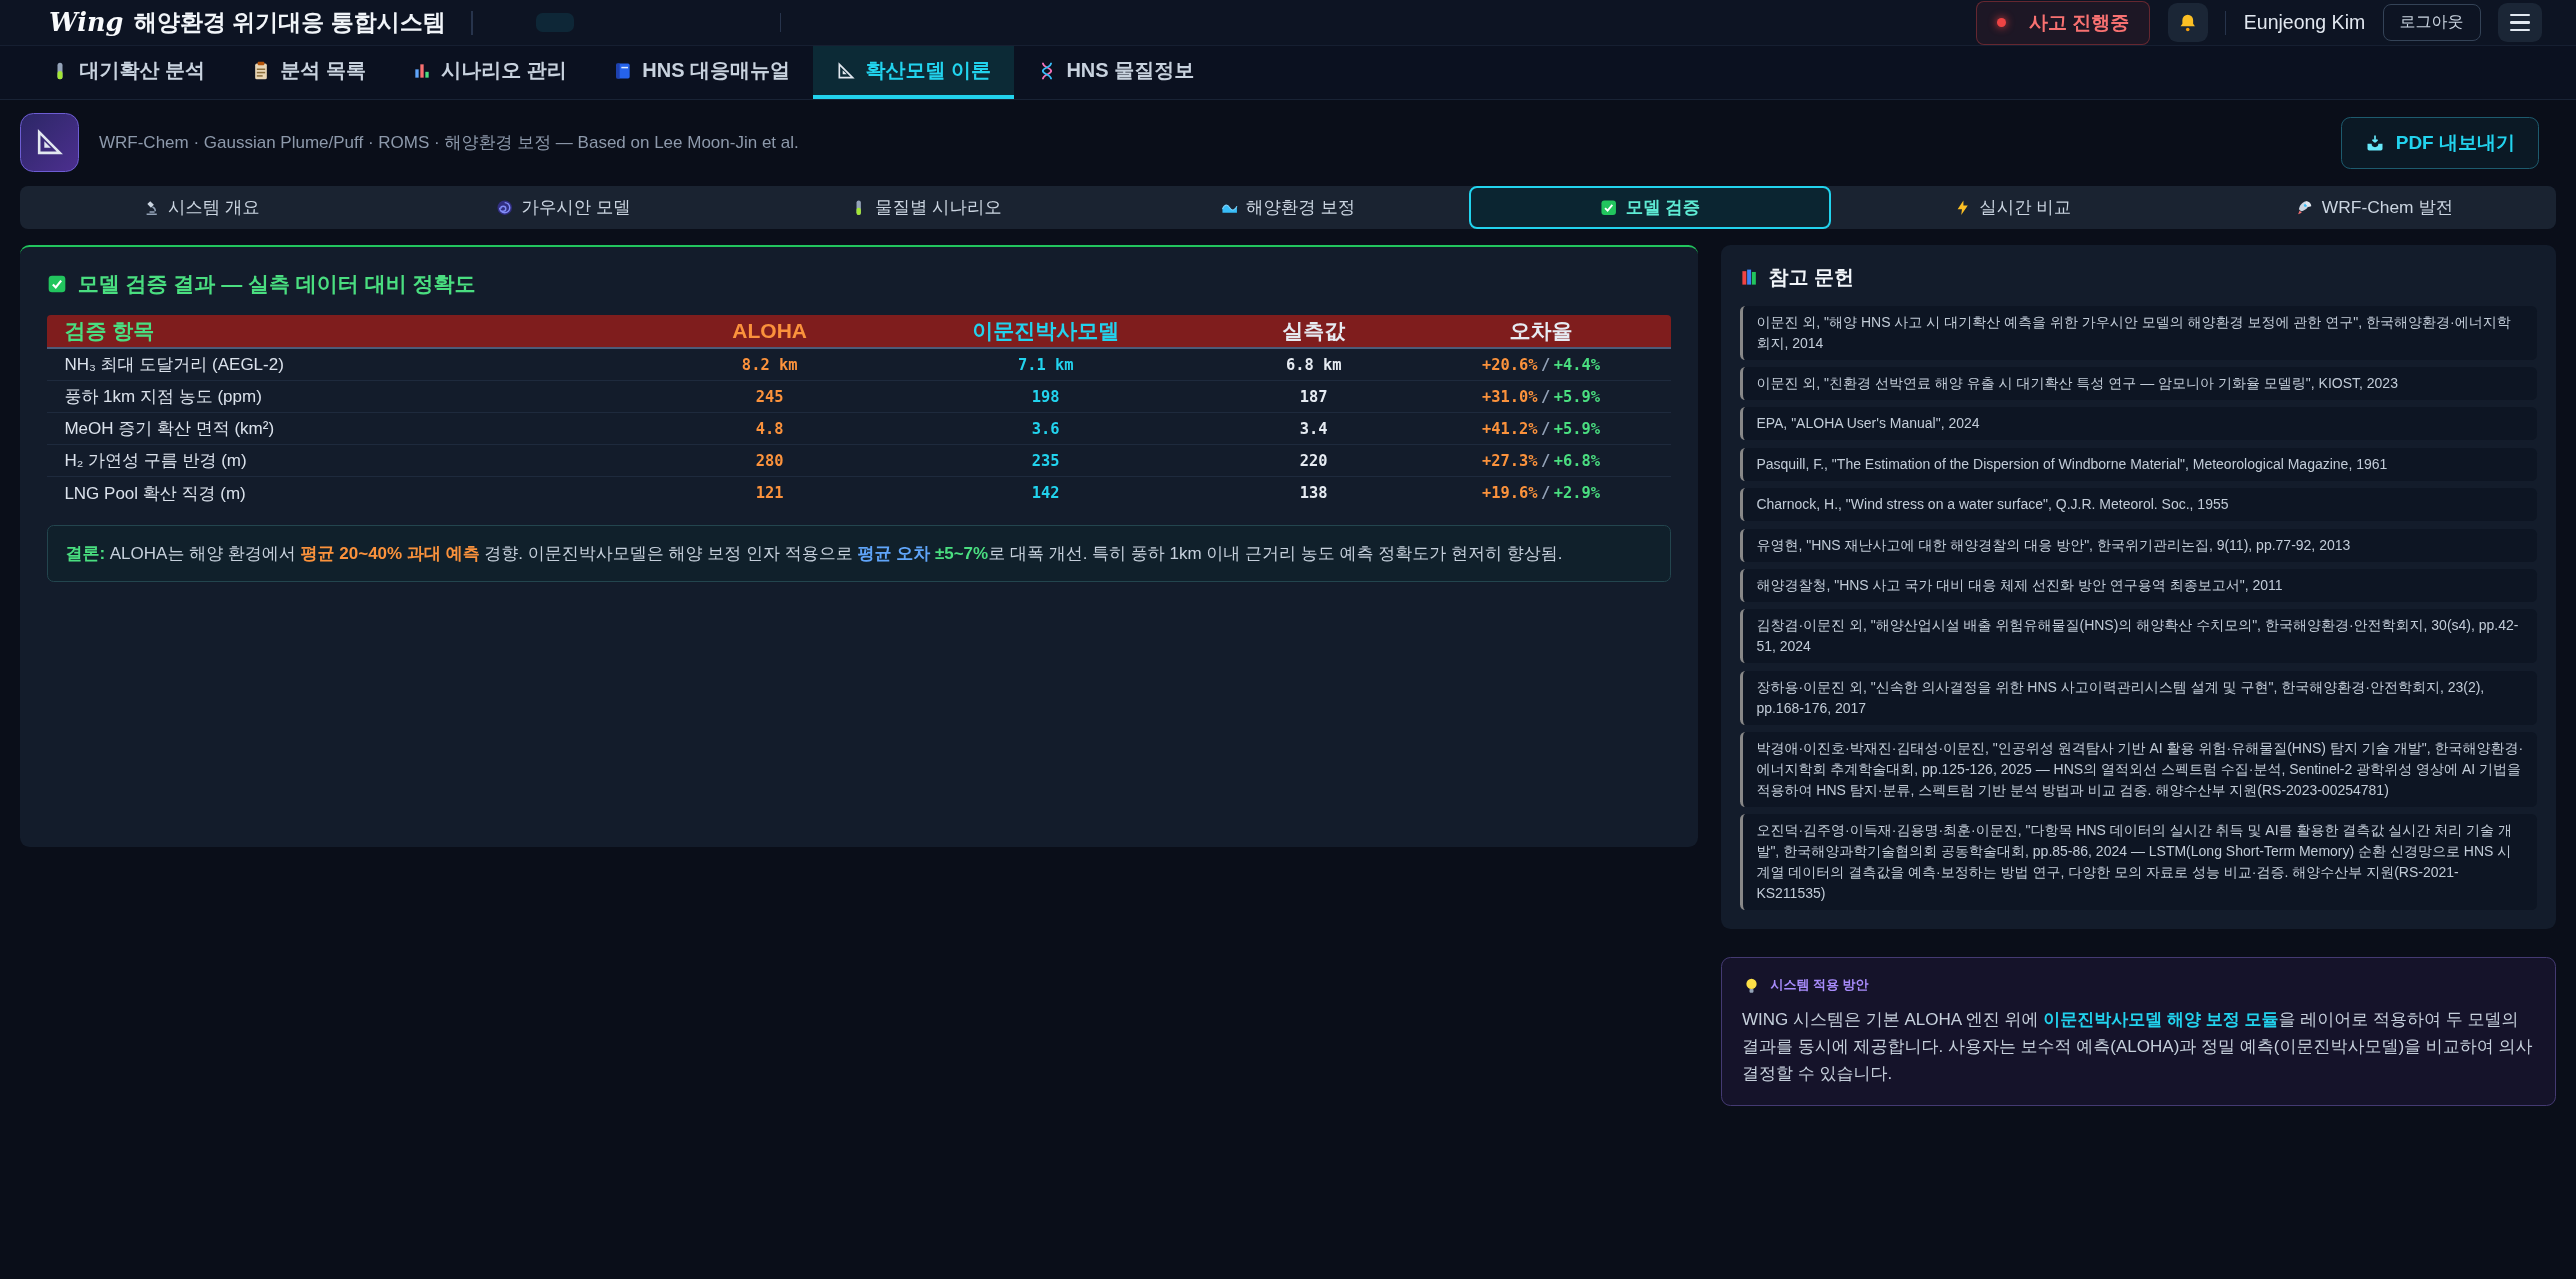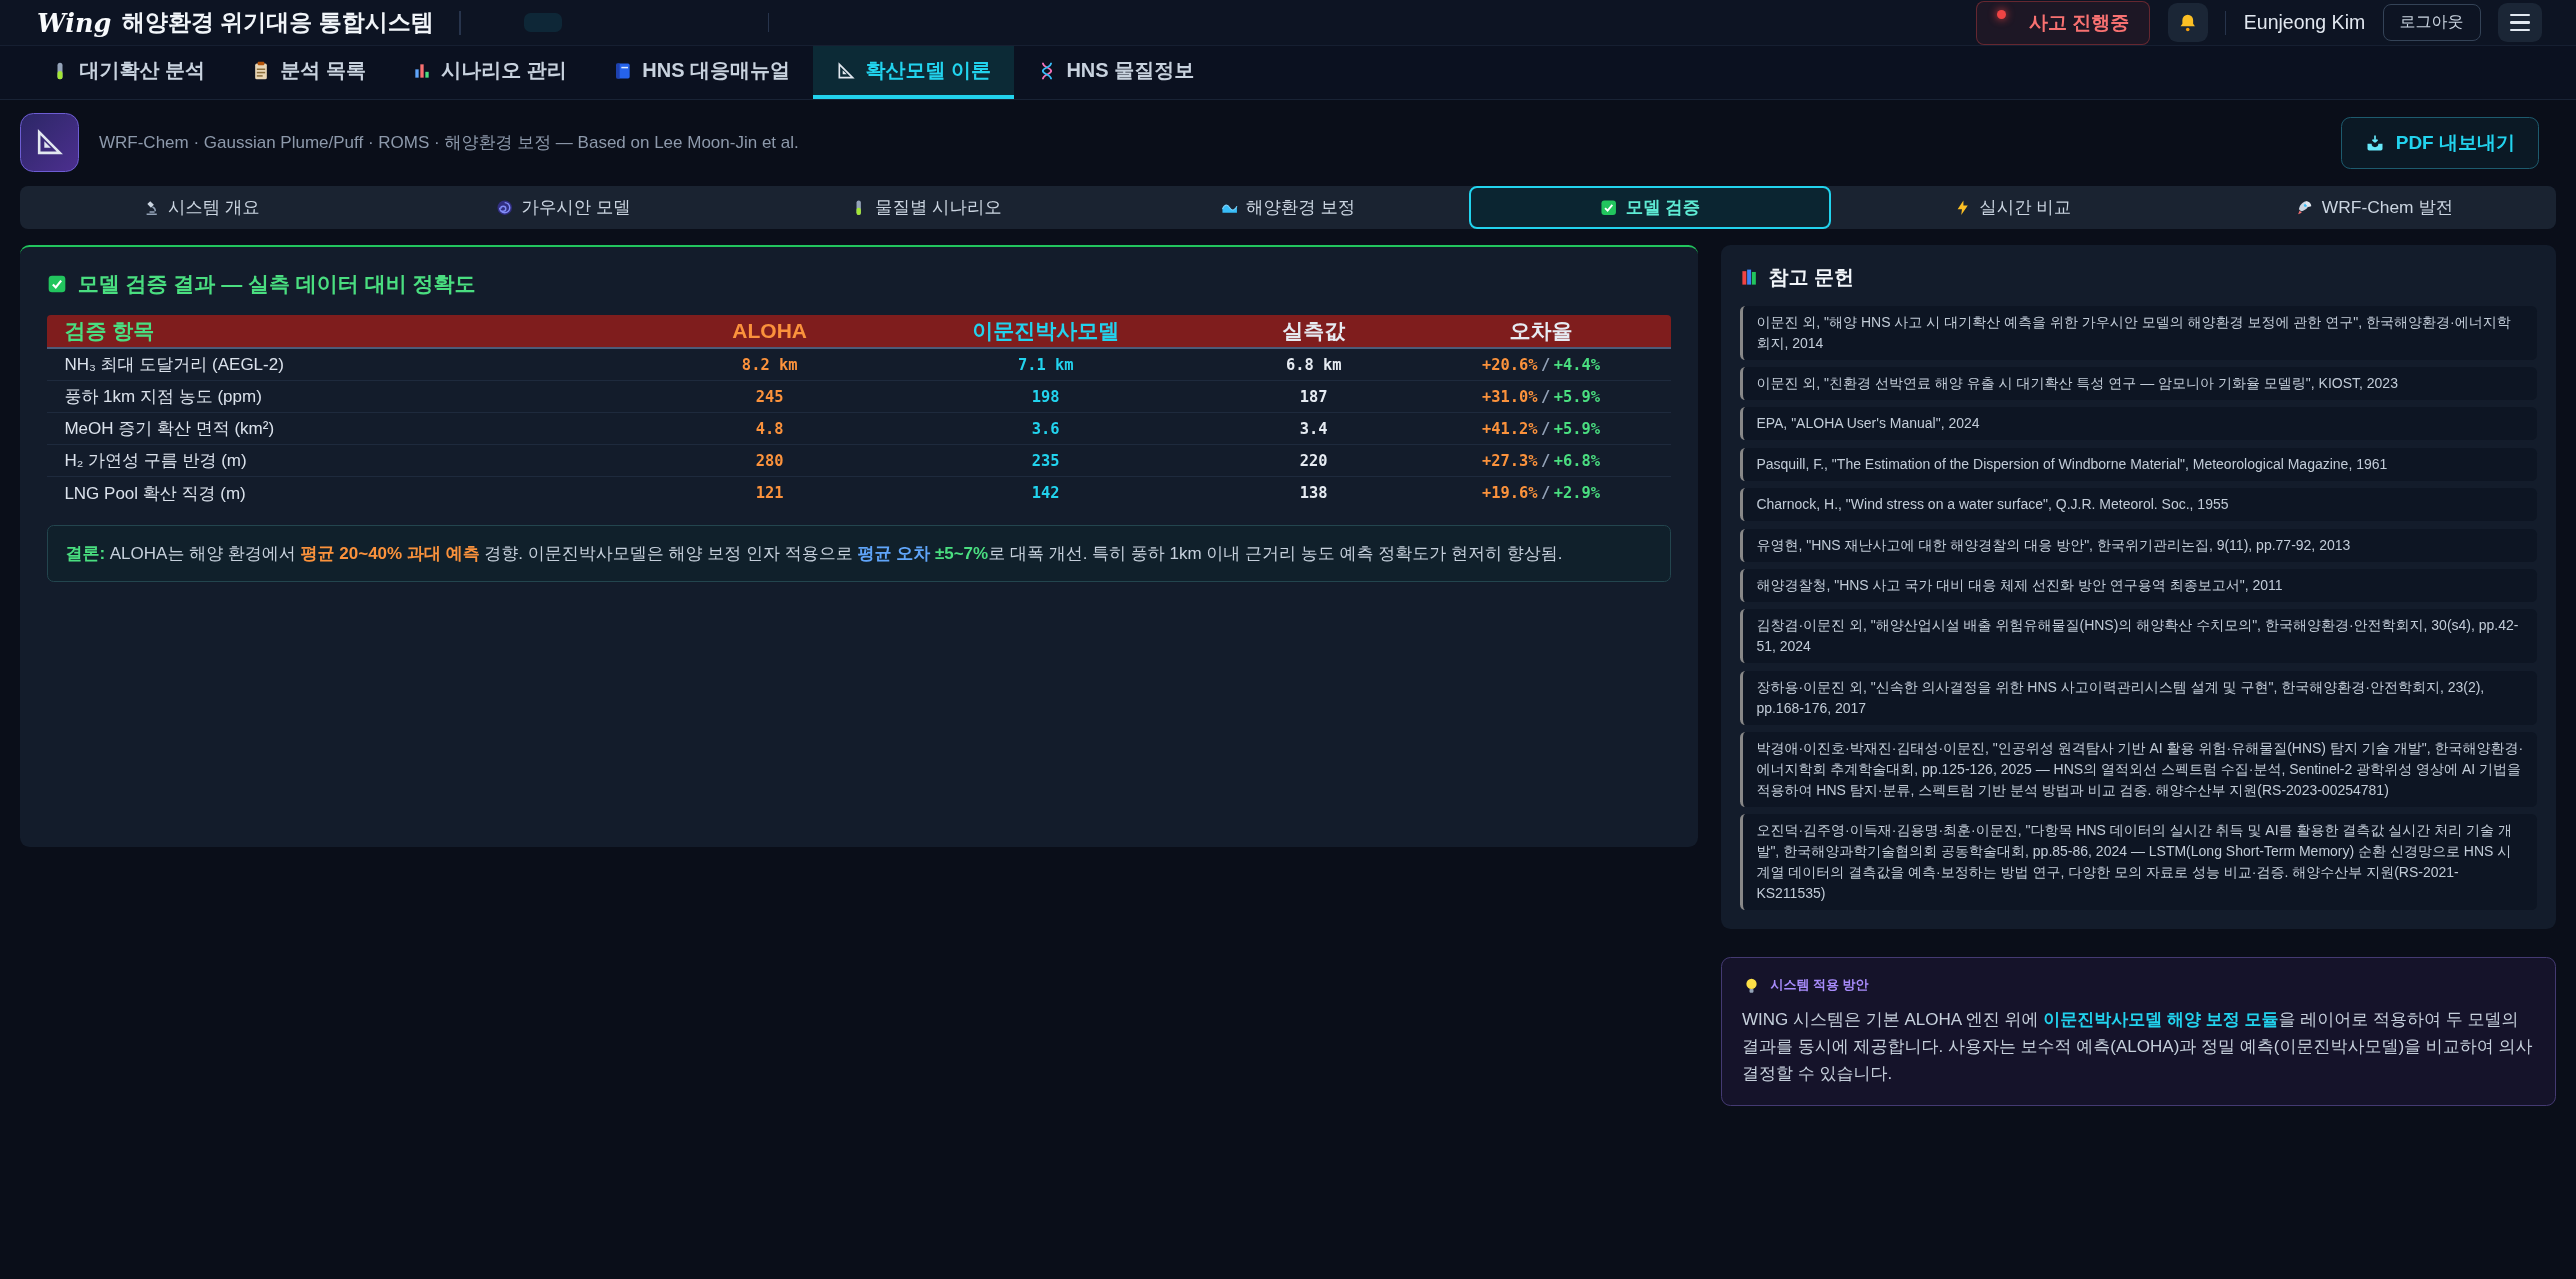--- a/index.html
+++ b/index.html
@@ -7,30 +7,30 @@
   body {
     background:#0a0e19;
     color:#e2e8f0;
     font-family:"Liberation Sans","DejaVu Sans",sans-serif;
     overflow:hidden;
   }
   svg { display:block; }
 
   
   .app-header { display:flex; align-items:center; height:46px; background:#0d1423; border-bottom:1.3px solid #161f31; padding:0 34px 0 37px; }
-  .brand { display:flex; align-items:center; gap:10.7px; white-space:nowrap; }
+  .brand { display:flex; align-items:flex-start; gap:10.7px; white-space:nowrap;margin-left:12px; }
   .brand .logo { font-family:"DejaVu Serif",serif; font-style:italic; font-weight:bold; font-size:25.5px; color:#f8fafc; }
   .brand .brand-title { font-size:23px; font-weight:bold; color:#f1f5f9; }
   .brand-divider { width:1.3px; height:24px; background:#27344c; margin:0 25.5px; flex:none; }
   .topnav { display:flex; align-items:center; }
   .nav-item { font-size:20px; font-weight:bold; color:#dde5ee; padding:9.4px 19px; border-radius:6.7px; cursor:pointer; white-space:nowrap; }
   .nav-item.active { color:#22d3ee; background:rgba(34,211,238,0.10); }
   .nav-item.highlight { color:#818cf8; border-left:1.3px solid #27344c; border-radius:0; margin-left:16px; padding-left:35px; }
   .header-right { margin-left:auto; display:flex; align-items:center; gap:17.4px; }
-  .incident-badge { display:flex; align-items:flex-start; gap:23px; padding:8px 20px; border:1.3px solid rgba(239,68,68,0.35); background:rgba(239,68,68,0.07); border-radius:8px; color:#f87171; font-size:19px; font-weight:bold; white-space:nowrap; }
+  .incident-badge { display:flex; align-items:center; gap:23px; padding:8px 20px; border:1.3px solid rgba(239,68,68,0.35); background:rgba(239,68,68,0.07); border-radius:8px; color:#f87171; font-size:19px; font-weight:bold; white-space:nowrap; }
   .incident-dot { width:9.4px; height:9.4px; border-radius:50%; background:#ef4444; box-shadow:0 0 8px #ef4444; }
   .icon-btn { width:40px; height:39px; display:flex; align-items:center; justify-content:center; background:#1b2636; border-radius:9.4px; cursor:pointer; }
   .icon-btn svg { width:21.5px; height:21.5px; }
   .v-div { width:1.3px; height:24px; background:#27344c; }
   .user-name { font-size:19.5px; color:#e2e8f0; white-space:nowrap; }
   .logout-btn { font-size:16px; color:#cbd5e1; border:1.3px solid #344357; border-radius:8px; padding:6.7px 16px; background:transparent; cursor:pointer; white-space:nowrap; font-family:inherit; }
   .menu-btn { width:44px; height:39px; background:#1b2636; border-radius:9.4px; display:flex; flex-direction:column; justify-content:center; align-items:center; gap:4.7px; cursor:pointer; }
   .menu-btn i { width:20px; height:2.7px; background:#e2e8f0; border-radius:1.3px; }
 
   

